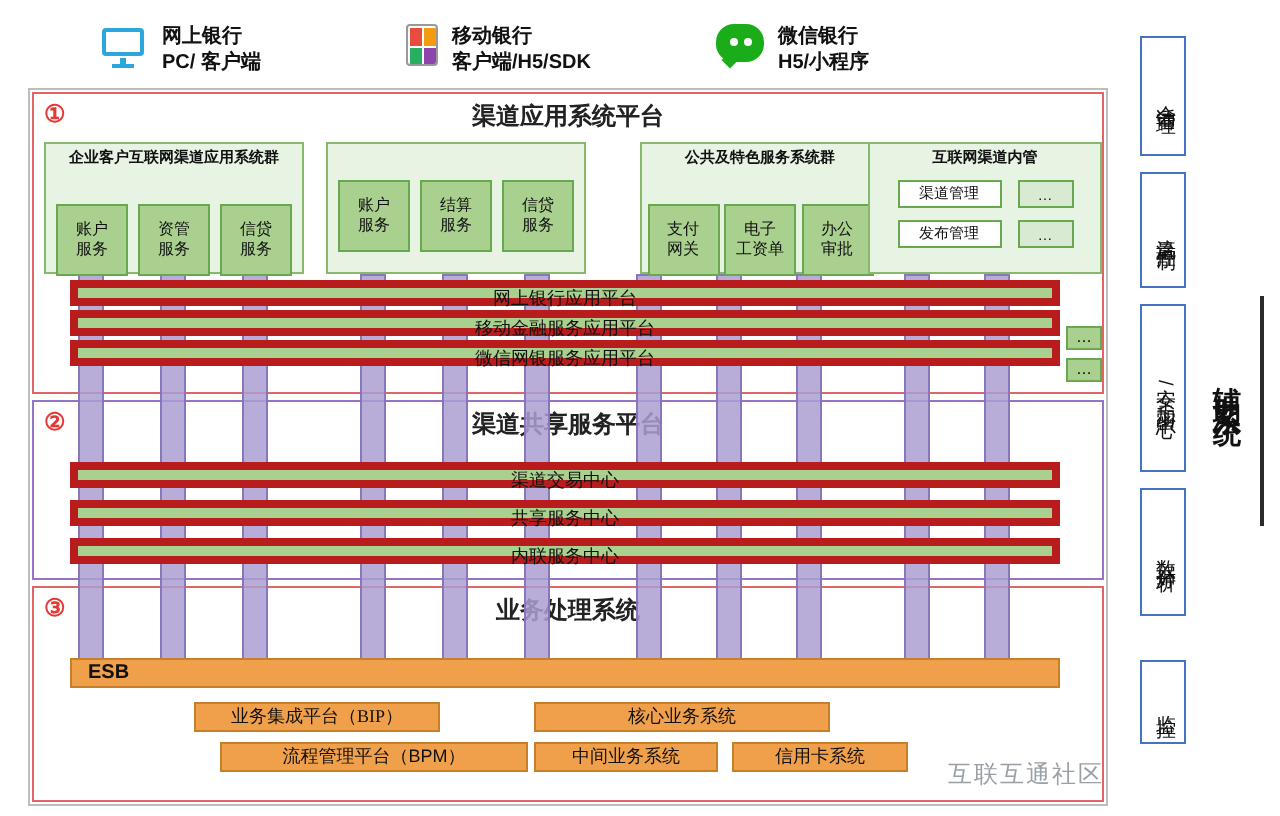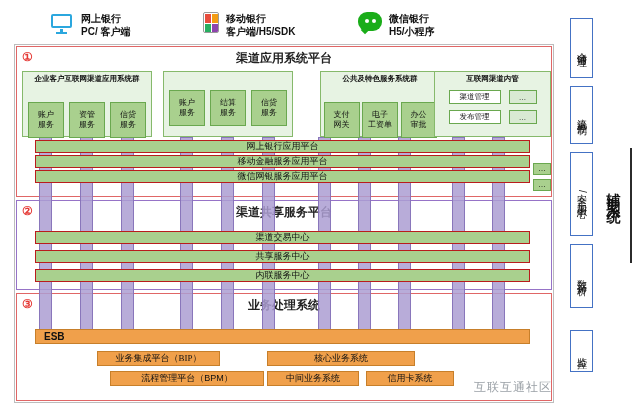--- a/index.html
+++ b/index.html
@@ -44,21 +44,21 @@
   .g4-grid { display:grid; grid-template-columns:52px 28px; gap:6px 8px; justify-content:center; margin-top:6px; }
   .g4-item { height:14px; background:#ffffff; border:1px solid #6aa84f; font-size:7.5px;
              display:flex; align-items:center; justify-content:center; color:#111; }
   .g4-item.sub { background:#d9ead3; }
 
   
   .pillar { position:absolute; top:137px; width:13px; height:193px; background:rgba(171,157,210,0.85);
             border:1px solid rgba(132,112,183,0.9); z-index:1; }
 
   
-  .hbar { position:absolute; left:35px; width:495px; height:13px; background:#a9d08e; border:1px solid #b91c1c;
+  .hbar { position:absolute; left:35px; width:495px; height:13px; background:#a9d08e; border:4px solid #b91c1c;
           font-size:9px; line-height:11px; text-align:center; z-index:2; color:#111; }
   .morebox { position:absolute; left:533px; width:18px; height:12px; background:#a9d08e; border:1px solid #6aa84f;
              font-size:8px; line-height:9px; text-align:center; z-index:2; }
 
   
   .esb { position:absolute; left:35px; top:329px; width:495px; height:15px; background:#f0a04b; border:1px solid #c77f2a;
          font-size:10px; font-weight:bold; line-height:13px; padding-left:8px; z-index:2; color:#111; }
   .obox { position:absolute; height:15px; background:#f0a04b; border:1px solid #c77f2a; font-size:9px;
           line-height:13px; text-align:center; z-index:2; color:#111; }
 

